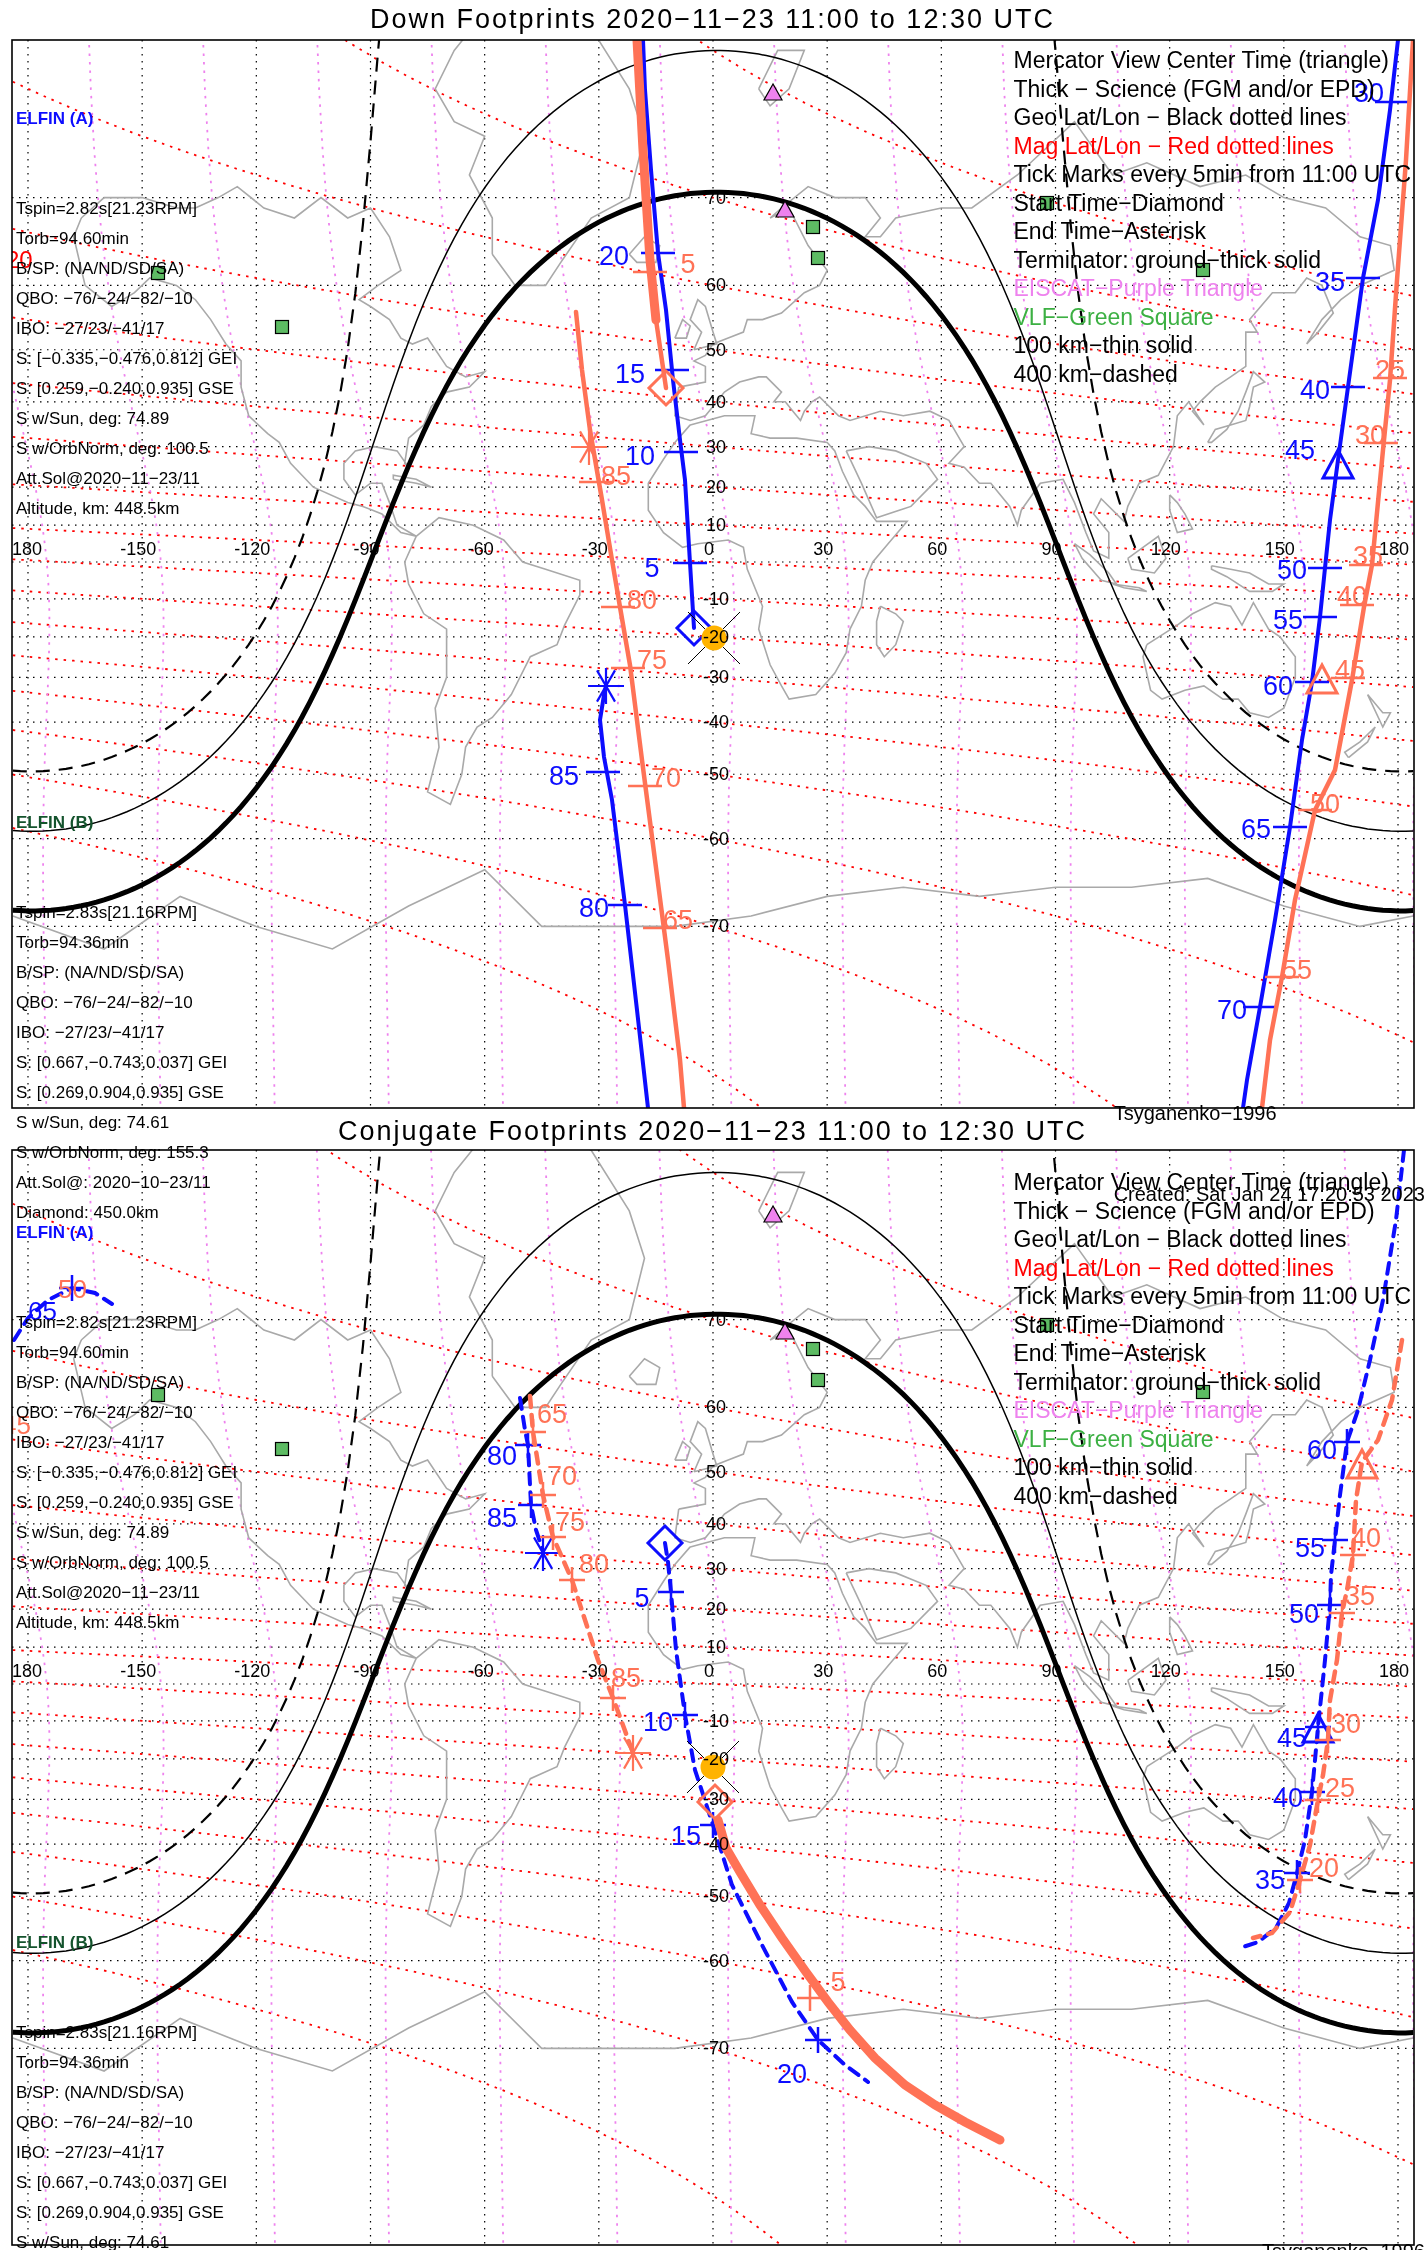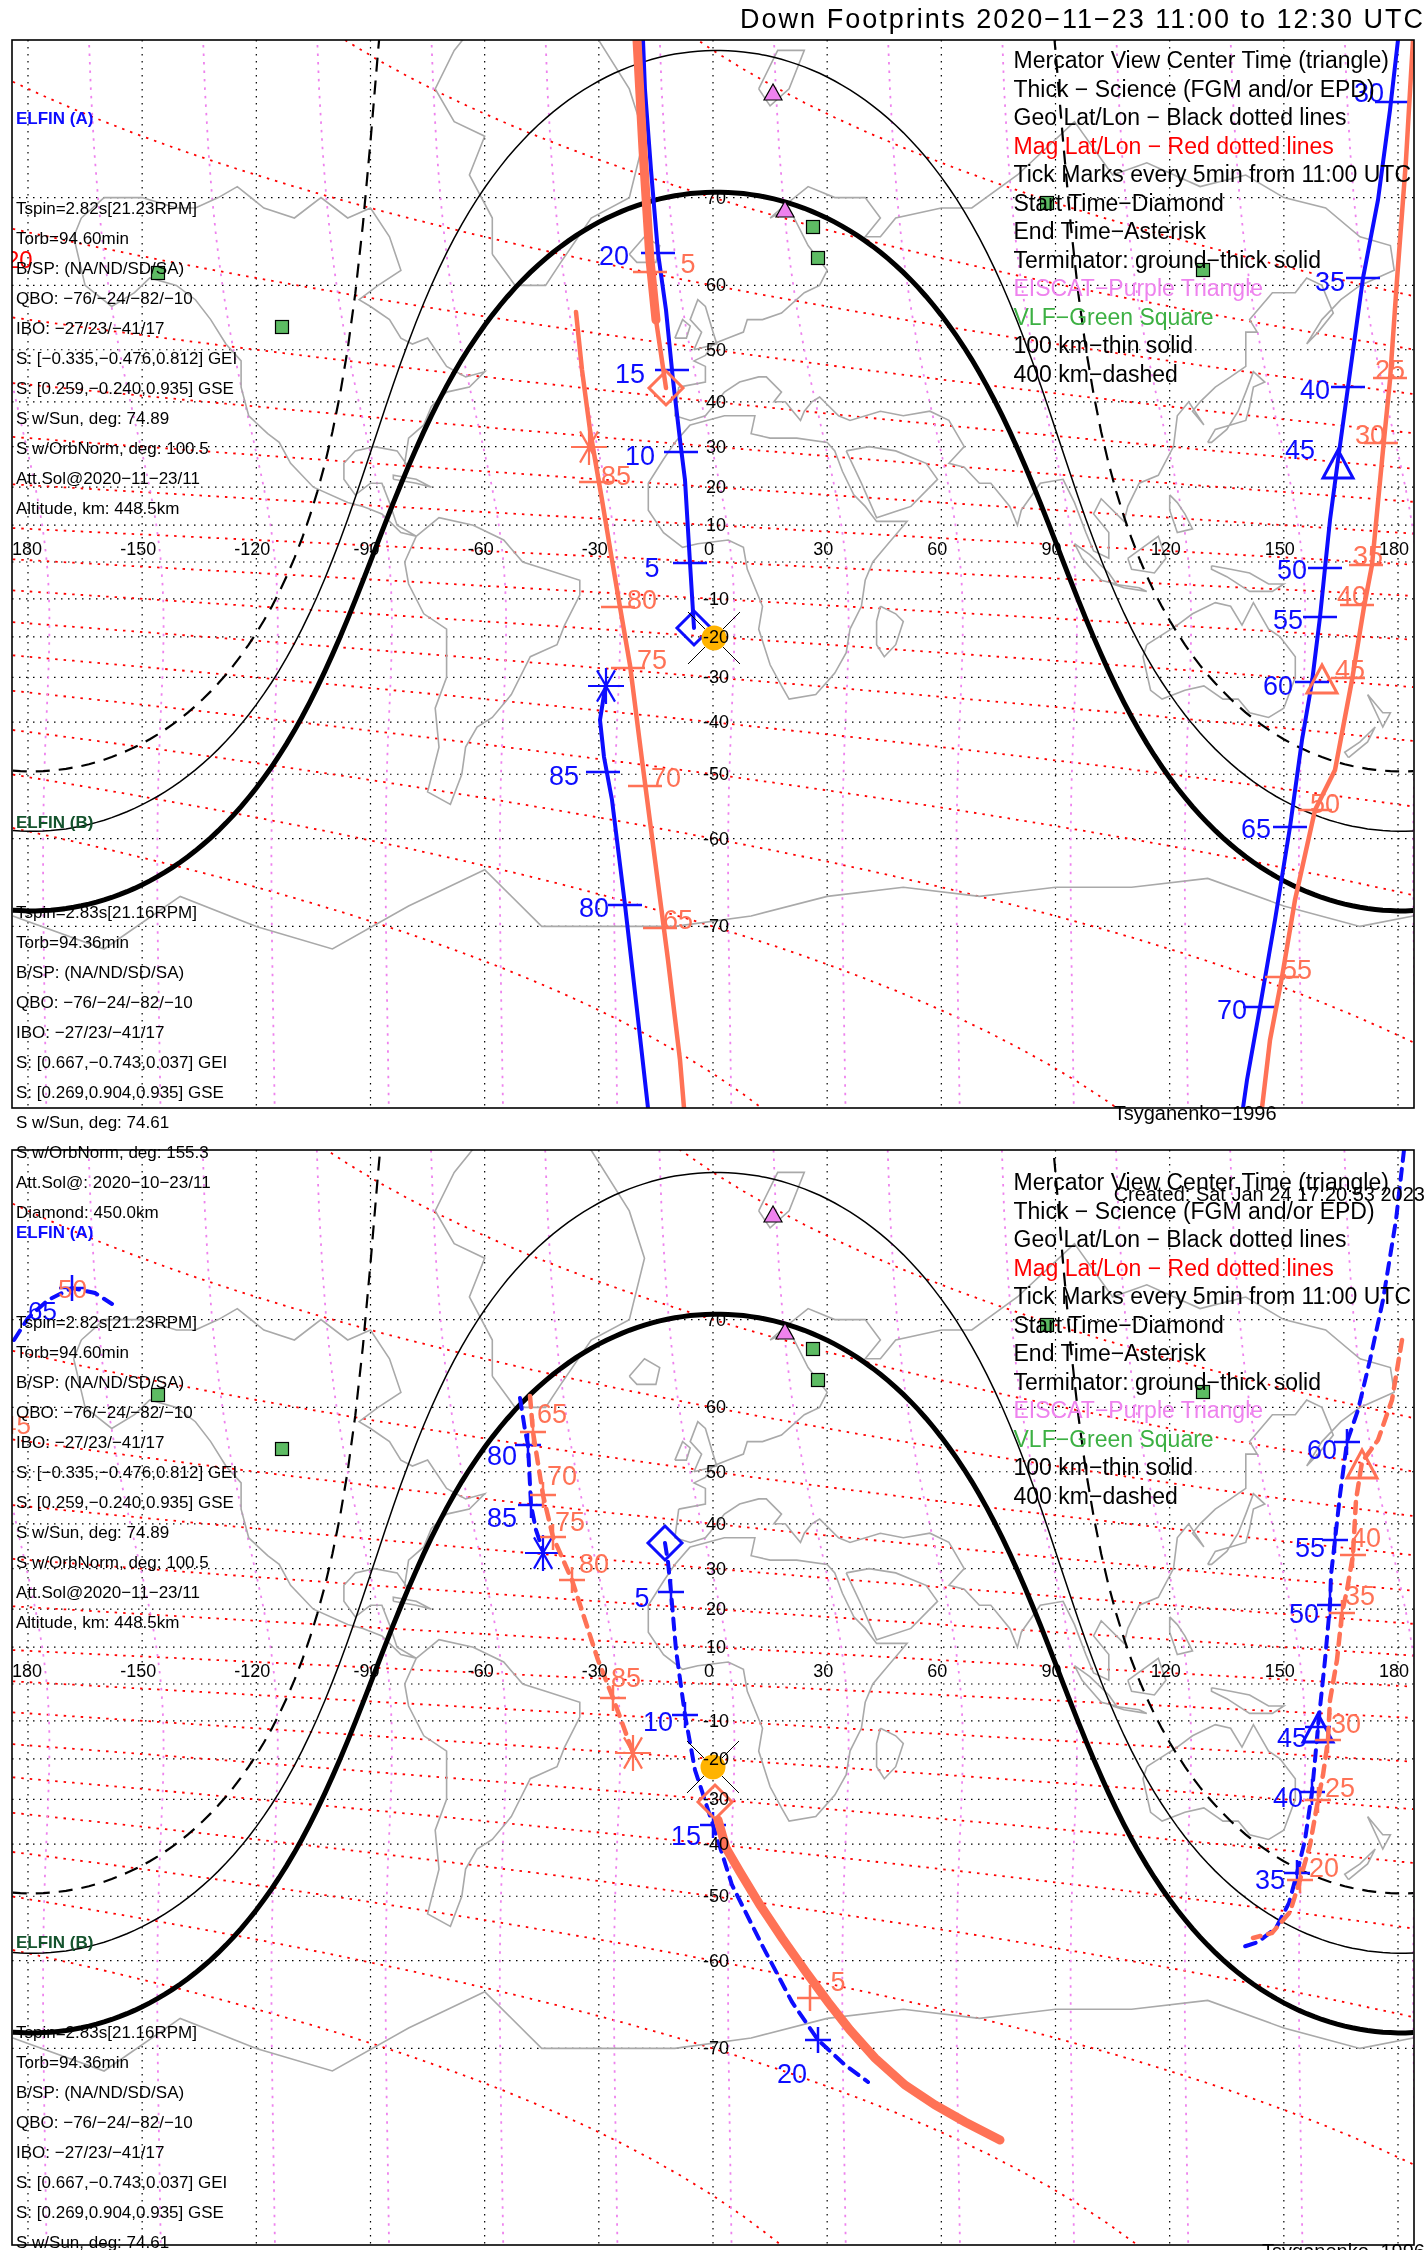--- a/index.html
+++ b/index.html
@@ -1,20 +1,20 @@
 <!DOCTYPE html>
 <html><head>
 <meta charset="utf-8">
 <style>
   html,body{margin:0;padding:0;background:#fff;}
   body{width:1425px;height:2250px;position:relative;font-family:"Liberation Sans",sans-serif;}
   .stage{position:absolute;left:0;top:0;width:1425px;height:2250px;overflow:hidden;}
   #map{position:absolute;left:0;top:0;}
   .ptitle{position:absolute;left:0;width:1425px;text-align:center;font-size:27px;letter-spacing:2px;color:#000;white-space:pre;}
-  .t1{top:4px;text-align:right;} .t2{top:1116px;}
+  .t1{top:4px;} .t2{top:1116px;}
   .info{position:absolute;font-size:17px;line-height:30px;color:#000;white-space:pre;}
   .info .hdr{font-weight:bold;}
   .iA1{left:16px;top:44px;} .iB1{left:16px;top:748px;}
   .iA2{left:16px;top:1158px;} .iB2{left:16px;top:1868px;}
   .hdrA{color:#0D0DFF;} .hdrB{color:#14532d;}
   .legend{position:absolute;right:14px;text-align:left;font-size:23px;line-height:28.5px;white-space:pre;}
   .lg1{top:46px;} .lg2{top:1168px;}
   .credits{position:absolute;right:0;text-align:left;font-size:20px;line-height:27px;color:#000;white-space:pre;}
   .cr1{top:1046px;} .cr2{top:2184px;}
 </style>
@@ -521,20 +521,21 @@
           <text x="716" y="2054.437184160468" text-anchor="middle">-70</text>
         </g>
         <text x="58" y="1298" fill="#FF7256" font-size="26" font-family="Liberation Sans, sans-serif">50</text>
         <text x="28" y="1320" fill="#0D0DFF" font-size="26" font-family="Liberation Sans, sans-serif">65</text>
         <text x="2" y="1434" fill="#FF7256" font-size="26" font-family="Liberation Sans, sans-serif">45</text>
       </g>
       <rect x="12" y="1150" width="1402" height="1095" fill="none" stroke="#000000" stroke-width="1.6"></rect>
     </svg>
 
   <div class="ptitle t1">Down Footprints 2020−11−23 11:00 to 12:30 UTC</div>
+  <div class="ptitle t2">Conjugate Footprints 2020−11−23 11:00 to 12:30 UTC</div>
 
   <div class="info iA1">
     <div class="hdr hdrA">ELFIN (A)</div>
     <div><div>Tspin=2.82s[21.23RPM]</div><div>Torb=94.60min</div><div>B/SP: (NA/ND/SD/SA)</div><div>QBO: −76/−24/−82/−10</div><div>IBO: −27/23/−41/17</div><div>S: [−0.335,−0.476,0.812] GEI</div><div>S: [0.259,−0.240,0.935] GSE</div><div>S w/Sun, deg: 74.89</div><div>S w/OrbNorm, deg: 100.5</div><div>Att.Sol@2020−11−23/11</div><div>Altitude, km: 448.5km</div></div>
   </div>
   <div class="info iB1">
     <div class="hdr hdrB">ELFIN (B)</div>
     <div><div>Tspin=2.83s[21.16RPM]</div><div>Torb=94.36min</div><div>B/SP: (NA/ND/SD/SA)</div><div>QBO: −76/−24/−82/−10</div><div>IBO: −27/23/−41/17</div><div>S: [0.667,−0.743,0.037] GEI</div><div>S: [0.269,0.904,0.935] GSE</div><div>S w/Sun, deg: 74.61</div><div>S w/OrbNorm, deg: 155.3</div><div>Att.Sol@: 2020−10−23/11</div><div>Diamond: 450.0km</div></div>
   </div>
   <div class="info iA2">

